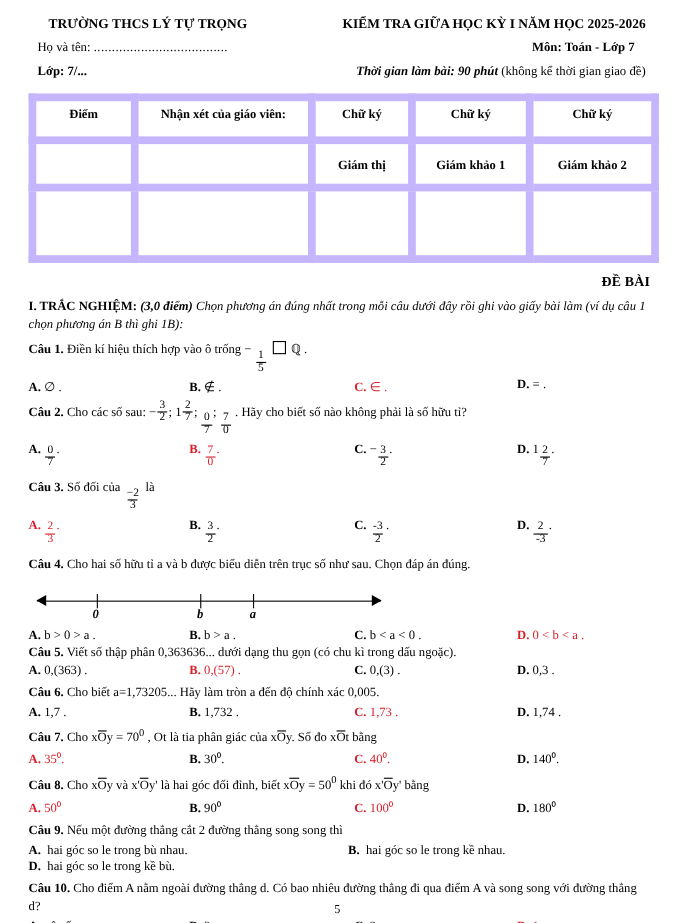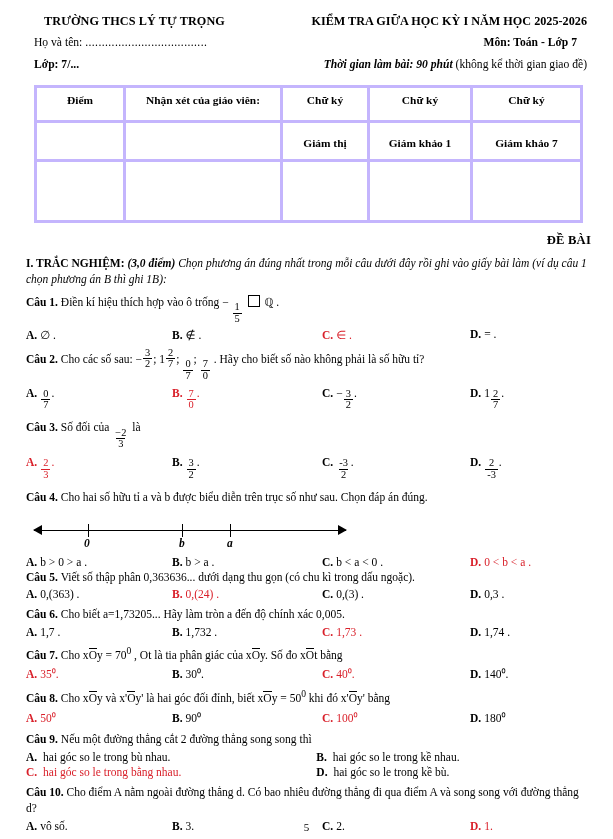--- a/index.html
+++ b/index.html
@@ -58,21 +58,21 @@
   .row3 .right i { font-weight: bold; }
   .dots { letter-spacing: 0.4px; }
 
   table.info {
     border-collapse: collapse;
     margin: 14px auto 0 auto;
     width: 523px;
     table-layout: fixed;
   }
   table.info td, table.info th {
-    border: 3px solid #c4b5fd;
+    border: 7px solid #c4b5fd;
     text-align: center;
     vertical-align: top;
     font-weight: bold;
     font-size: 11.4px;
     padding: 6px 2px;
   }
   table.info tr.head td { height: 20px; }
   table.info tr.sub td { border-top: none; padding-top: 14px; height: 16px; }
   table.info tr.blank td { height: 46px; border-top: none; }
   .sub-empty { }
@@ -236,21 +236,21 @@
         <td style="width:150px">Nhận xét của giáo viên:</td>
         <td style="width:80px">Chữ ký</td>
         <td style="width:96px">Chữ ký</td>
         <td style="width:103px">Chữ ký</td>
       </tr>
       <tr class="sub">
         <td class="sub-empty"></td>
         <td class="sub-empty"></td>
         <td>Giám thị</td>
         <td>Giám khảo 1</td>
-        <td>Giám khảo 7</td>
+        <td>Giám khảo 2</td>
       </tr>
       <tr class="blank">
         <td></td>
         <td></td>
         <td></td>
         <td></td>
         <td></td>
       </tr>
     </tbody>
       </table>
@@ -406,21 +406,21 @@
       <span class="lbl">Câu 5.</span>
       <span>Viết  số thập phân 0,363636...  dưới dạng thu gọn (có chu kì trong dấu ngoặc).</span>
     </div>
     <div class="opts">
       <div class="opt-a">
           <span class="opt-lbl">A.</span>
           <span>0,(363) .</span>
         </div>
       <div class="opt-b red">
           <span class="opt-lbl">B.</span>
-          <span>0,(24) .</span>
+          <span>0,(57) .</span>
         </div>
       <div class="opt-c">
           <span class="opt-lbl">C.</span>
           <span>0,(3) .</span>
         </div>
       <div class="opt-d">
           <span class="opt-lbl">D.</span>
           <span>0,3 .</span>
         </div>
     </div>
@@ -496,21 +496,20 @@
 
     <div class="q">
       <span class="lbl">Câu 9.</span>
       <span>Nếu một đường thẳng cắt 2 đường thẳng song song thì</span>
     </div>
     <div class="opts2">
       <div class="o1"><span class="opt-lbl">A.</span>&nbsp;<span>hai góc so le trong bù nhau.</span></div>
       <div class="o2"><span class="opt-lbl">B.</span>&nbsp;<span>hai góc so le trong kề nhau.</span></div>
     </div>
     <div class="opts2">
-      <div class="o1 red"><span class="opt-lbl">C.</span>&nbsp;<span>hai góc so le trong bằng nhau.</span></div>
       <div class="o2"><span class="opt-lbl">D.</span>&nbsp;<span>hai góc so le trong kề bù.</span></div>
     </div>
 
     <div class="q">
       <span class="lbl">Câu 10.</span>
       <span>Cho điểm A nằm ngoài đường thẳng d. Có bao nhiêu đường thẳng đi qua điểm A và song song với đường thẳng d?</span>
     </div>
     <div class="opts">
       <div class="opt-a">
           <span class="opt-lbl">A.</span>

